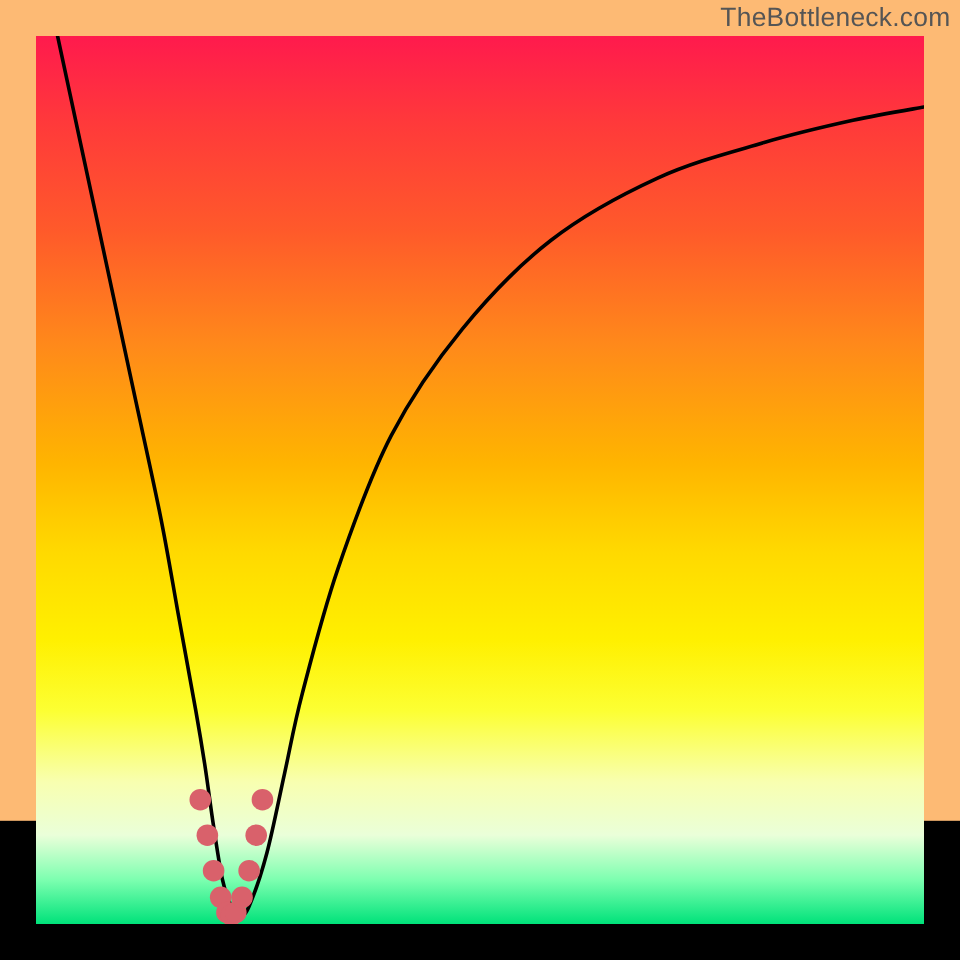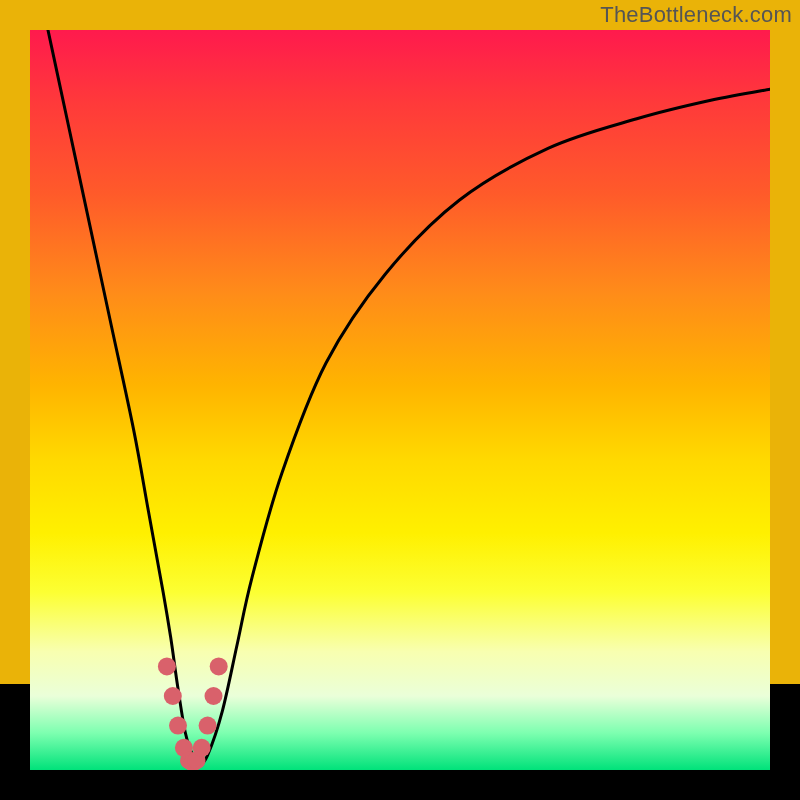--- a/index.html
+++ b/index.html
@@ -8,21 +8,21 @@
     width: 800px;
     height: 800px;
     overflow: hidden;
     background: #000;
     font-family: Arial, Helvetica, sans-serif;
   }
   .frame {
     position: relative;
     width: 800px;
     height: 684px;
-    background: #eab308;
+    background: #fdba74;
   }
   .watermark {
     position: absolute;
     top: 2px;
     right: 8px;
     color: #555;
     font-size: 22px;
     font-weight: 400;
     letter-spacing: 0.2px;
     z-index: 10;

